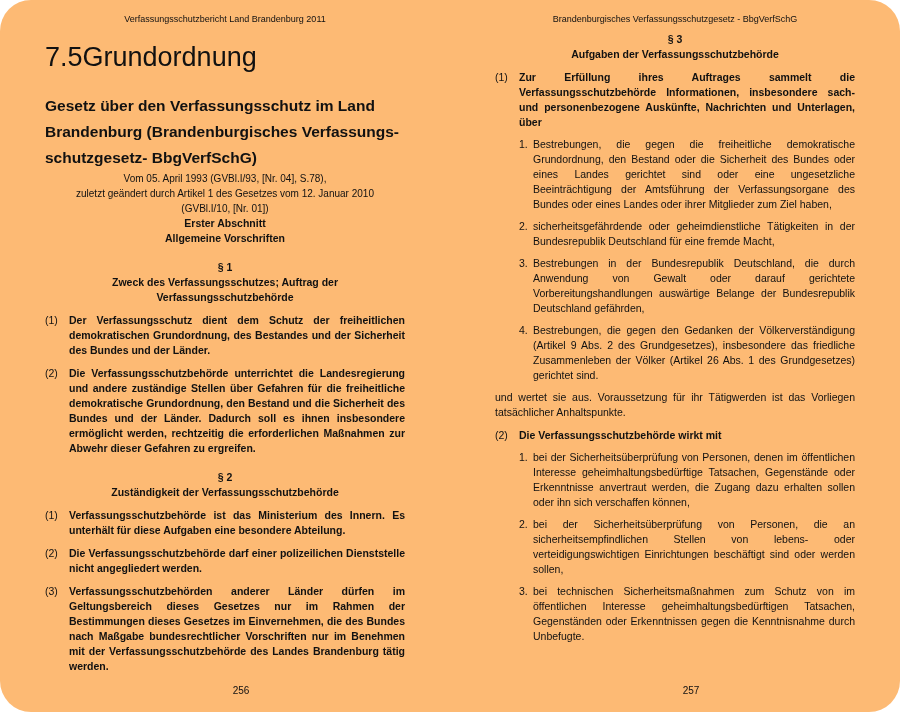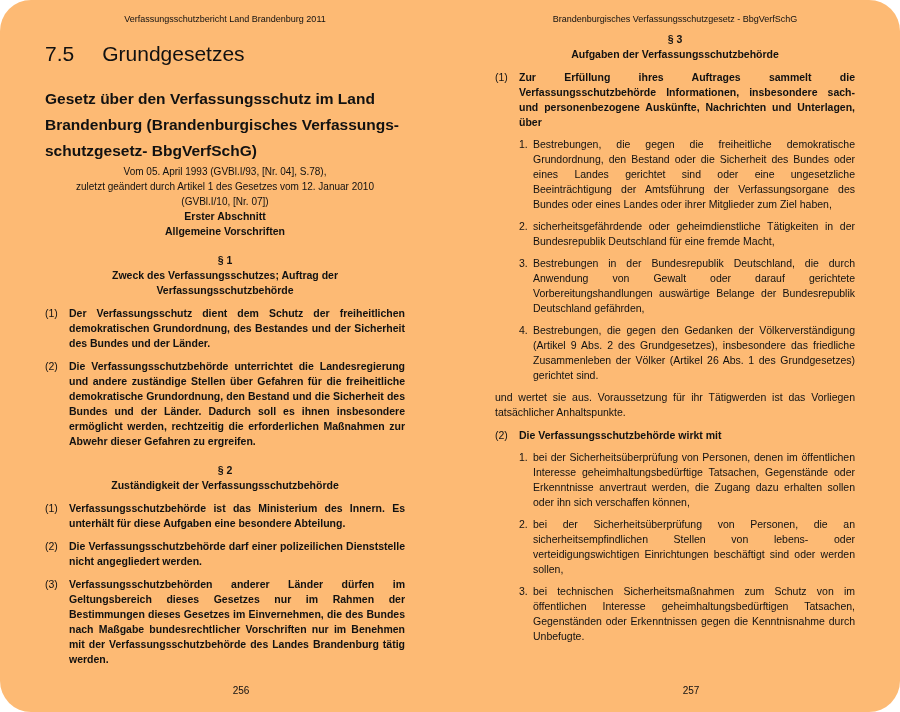--- a/index.html
+++ b/index.html
@@ -26,24 +26,23 @@
   }
   .page-header {
     font-size: 9px;
     text-align: center;
     margin-bottom: 4px;
     color: #111;
   }
   
   .chapter {
     margin-top: 18px;
-    font-size: 21px;
+    font-size: 27px;
     font-weight: 400;
     display: flex;
-    gap: 28px;
     align-items: baseline;
   }
   
   .law-title {
     margin: 20px 0 0 0;
     font-size: 15.5px;
     font-weight: 700;
     text-align: left;
     line-height: 26px;
   }
@@ -105,33 +104,33 @@
 </head>
 <body>
 
 <div class="spread">
 
   <section class="page">
     <div class="page-header">Verfassungsschutzbericht Land Brandenburg 2011</div>
 
     <div class="chapter">
       <span>7.5</span>
-      <span>Grundgesetzes</span>
+      <span>Grundordnung</span>
     </div>
 
     <h2 class="law-title">
       <span>Gesetz über den Verfassungsschutz im Land</span>
       <span>Brandenburg (Brandenburgisches Verfassungs-</span>
       <span>schutzgesetz- BbgVerfSchG)</span>
     </h2>
 
     <div class="law-meta">
       <span>Vom 05. April 1993 (GVBl.I/93, [Nr. 04], S.78),</span>
       <span>zuletzt geändert durch Artikel 1 des Gesetzes vom 12. Januar 2010</span>
-      <span>(GVBl.I/10, [Nr. 07])</span>
+      <span>(GVBl.I/10, [Nr. 01])</span>
     </div>
 
     <div class="abschnitt">
       <span>Erster Abschnitt</span>
       <span>Allgemeine Vorschriften</span>
     </div>
 
     <div class="sect-head">
       <span>§ 1</span>
       <span>Zweck des Verfassungsschutzes; Auftrag der</span>

